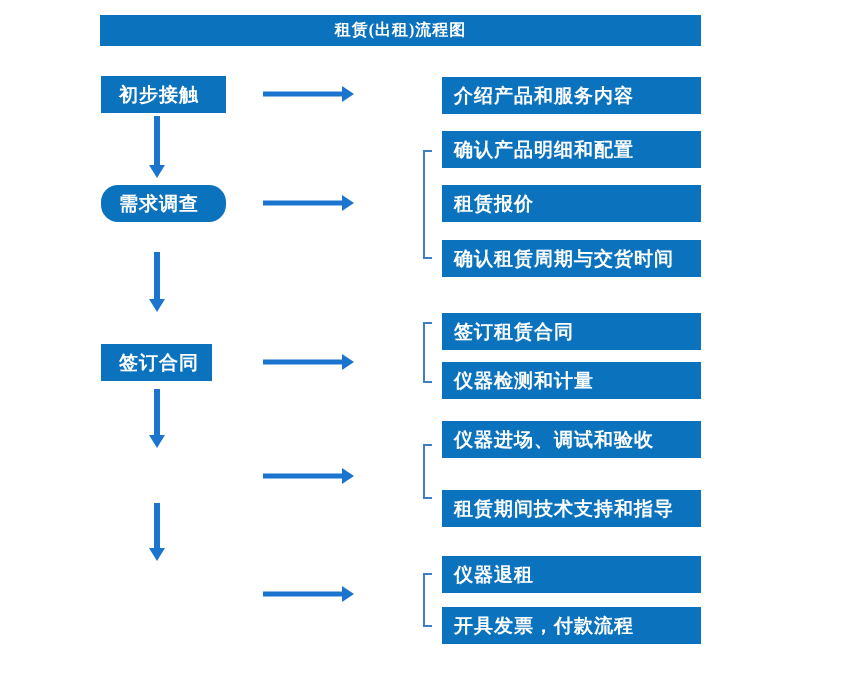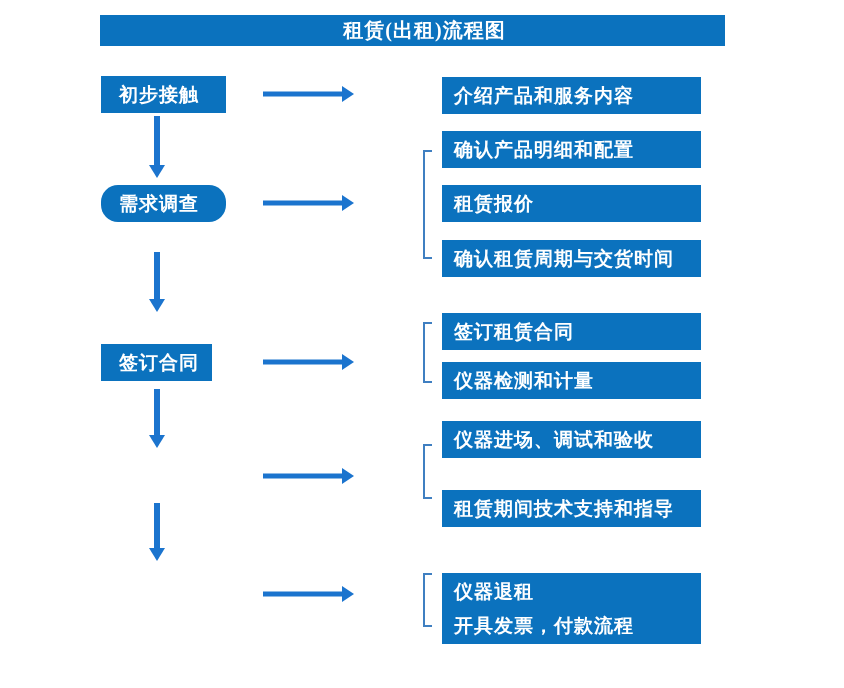--- a/index.html
+++ b/index.html
@@ -26,26 +26,25 @@
     white-space: nowrap;
     box-sizing: border-box;
   }
   .titlebar {
     position: absolute;
     left: 100px; top: 15px;
     width: 601px; height: 31px;
     background: var(--box-blue, #0B72BE);
     color: var(--text-white, #FFFFFF);
     font-weight: bold;
-    font-size: 20px;
+    font-size: 16px;
     letter-spacing: 1px;
     display: flex;
     align-items: center;
     justify-content: center;
-    padding-left: 24px;
   }
   .lbox { padding-left: 18px; }
   .rbox { left: 442px; width: 259px; padding-left: 12px; }
   
   .varrow { position: absolute; width: 16px; }
   .varrow .stem {
     position: absolute; left: 50%; transform: translateX(-50%);
     top: 0; width: 6px; height: calc(100% - 13px);
     background: var(--arrow-blue, #1B74CE);
   }
@@ -135,16 +134,16 @@
   <div class="bracket" style="top:573px; height:54px;"></div>
 
   <div class="box rbox" style="top:131px;">确认产品明细和配置</div>
   <div class="box rbox" style="top:77px;">介绍产品和服务内容</div>
   <div class="box rbox" style="top:240px;">确认租赁周期与交货时间</div>
   <div class="box rbox" style="top:185px;">租赁报价</div>
   <div class="box rbox" style="top:313px;">签订租赁合同</div>
   <div class="box rbox" style="top:362px;">仪器检测和计量</div>
   <div class="box rbox" style="top:421px;">仪器进场、调试和验收</div>
   <div class="box rbox" style="top:490px;">租赁期间技术支持和指导</div>
-  <div class="box rbox" style="top:573px;font-family:Liberation Serif, serif;">仪器退租</div>
+  <div class="box rbox" style="top:556px;font-family:Liberation Serif, serif;">仪器退租</div>
   <div class="box rbox" style="top:607px;">开具发票，付款流程</div>
 
 </div>
 
 </body></html>

